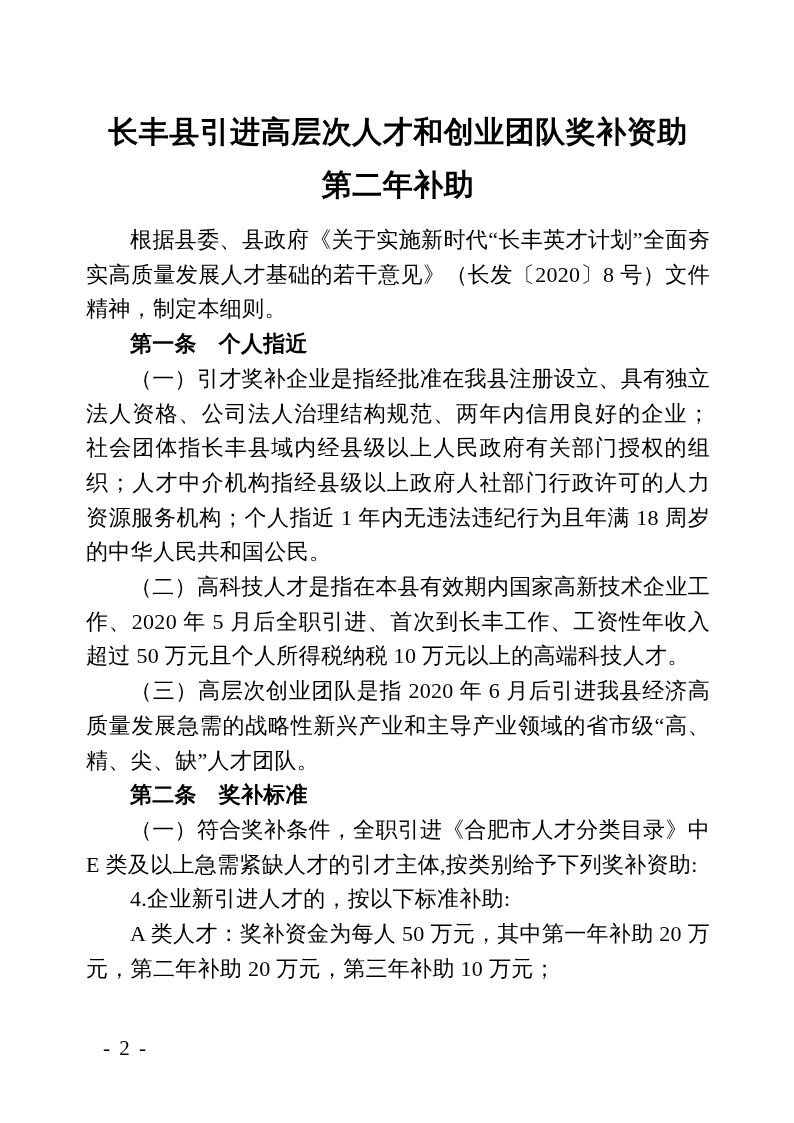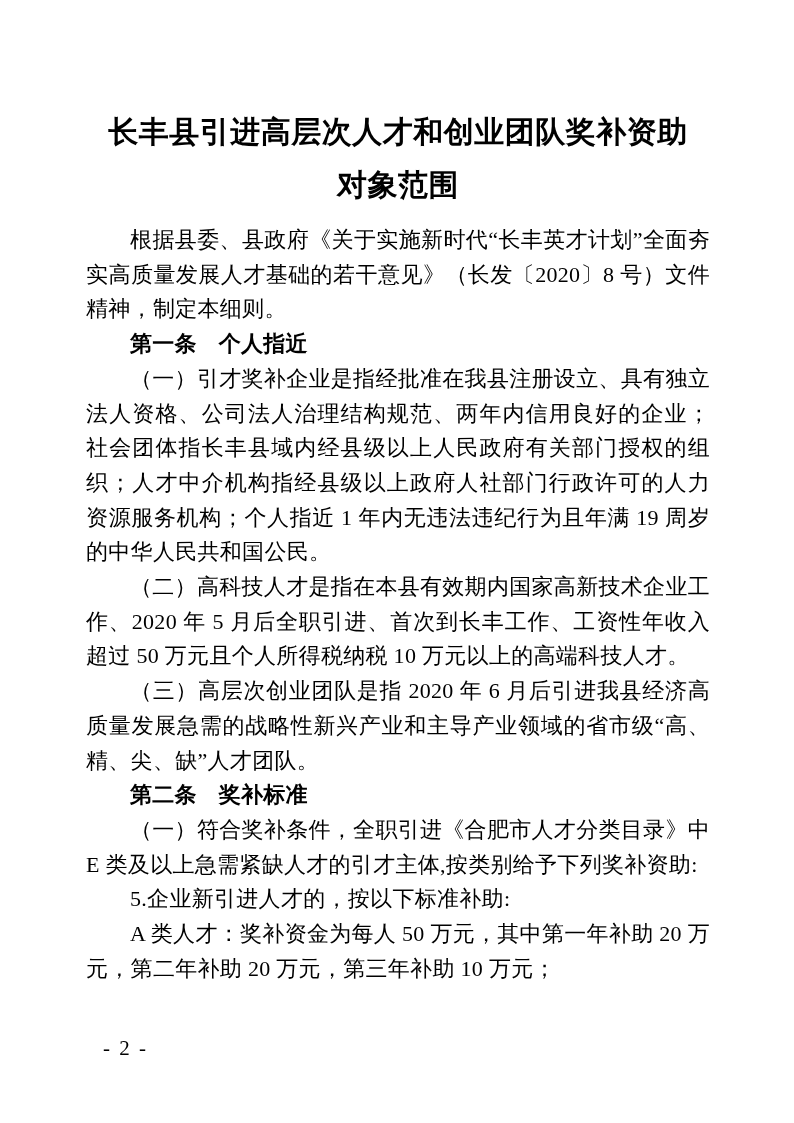--- a/index.html
+++ b/index.html
@@ -52,30 +52,30 @@
     font-family: "Liberation Serif", "DejaVu Serif", serif;
   }
 </style>
 </head>
 <body>
 
 <div class="page">
 
   <div class="doc-title">
     <div>长丰县引进高层次人才和创业团队奖补资助</div>
-    <div>对象范围</div>
+    <div>第二年补助</div>
   </div>
 
   <div class="doc-body">
     <p>根据县委、县政府《关于实施新时代“长丰英才计划”全面夯实高质量发展人才基础的若干意见》（长发〔2020〕8 号）文件精神，制定本细则。</p>
     <p class="section-heading">第一条　个人指近</p>
-    <p>（一）引才奖补企业是指经批准在我县注册设立、具有独立法人资格、公司法人治理结构规范、两年内信用良好的企业；社会团体指长丰县域内经县级以上人民政府有关部门授权的组织；人才中介机构指经县级以上政府人社部门行政许可的人力资源服务机构；个人指近 1 年内无违法违纪行为且年满 19 周岁的中华人民共和国公民。</p>
+    <p>（一）引才奖补企业是指经批准在我县注册设立、具有独立法人资格、公司法人治理结构规范、两年内信用良好的企业；社会团体指长丰县域内经县级以上人民政府有关部门授权的组织；人才中介机构指经县级以上政府人社部门行政许可的人力资源服务机构；个人指近 1 年内无违法违纪行为且年满 18 周岁的中华人民共和国公民。</p>
     <p>（二）高科技人才是指在本县有效期内国家高新技术企业工作、2020 年 5 月后全职引进、首次到长丰工作、工资性年收入超过 50 万元且个人所得税纳税 10 万元以上的高端科技人才。</p>
     <p>（三）高层次创业团队是指 2020 年 6 月后引进我县经济高质量发展急需的战略性新兴产业和主导产业领域的省市级“高、精、尖、缺”人才团队。</p>
     <p class="section-heading">第二条　奖补标准</p>
     <p>（一）符合奖补条件，全职引进《合肥市人才分类目录》中 E 类及以上急需紧缺人才的引才主体,按类别给予下列奖补资助:</p>
-    <p>5.企业新引进人才的，按以下标准补助:</p>
+    <p>4.企业新引进人才的，按以下标准补助:</p>
     <p>A 类人才：奖补资金为每人 50 万元，其中第一年补助 20 万元，第二年补助 20 万元，第三年补助 10 万元；</p>
   </div>
 
   <div class="page-footer">- 2 -</div>
 
 </div>
 
 </body></html>

